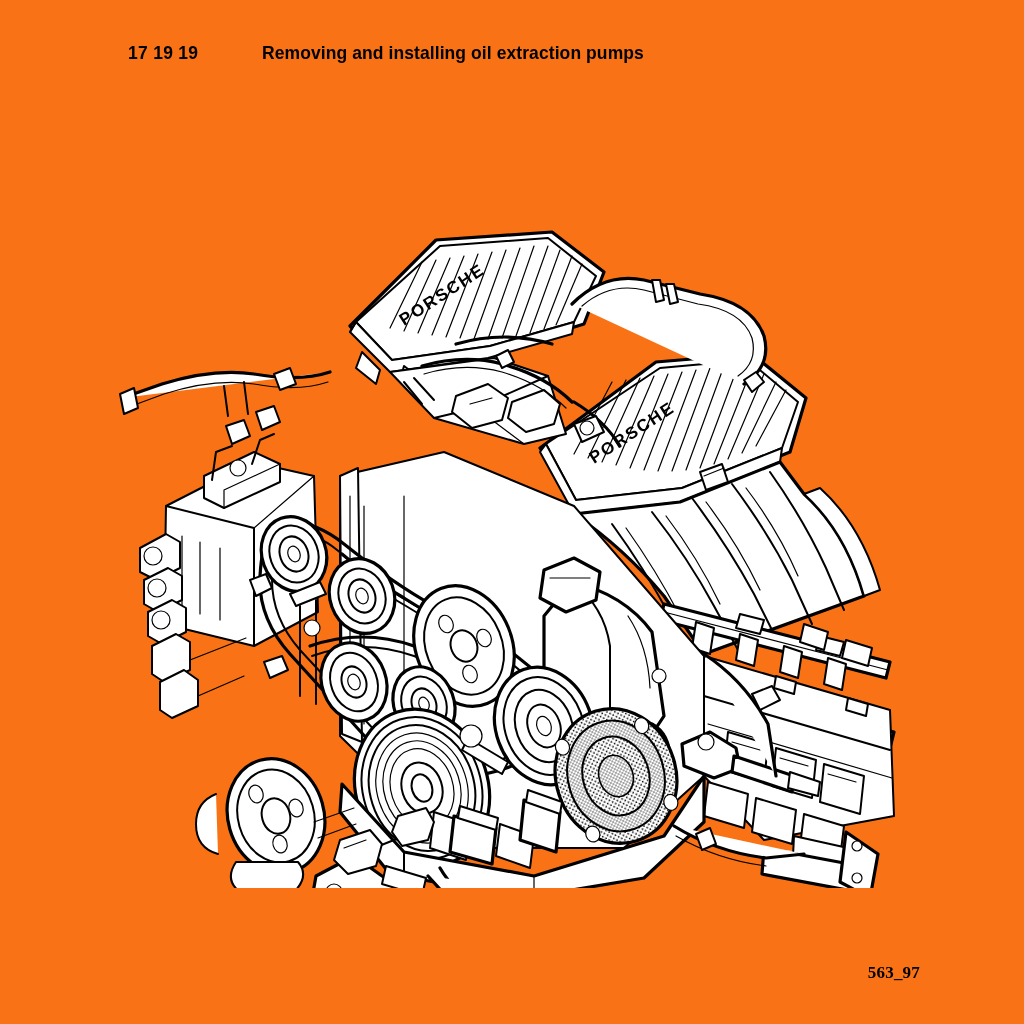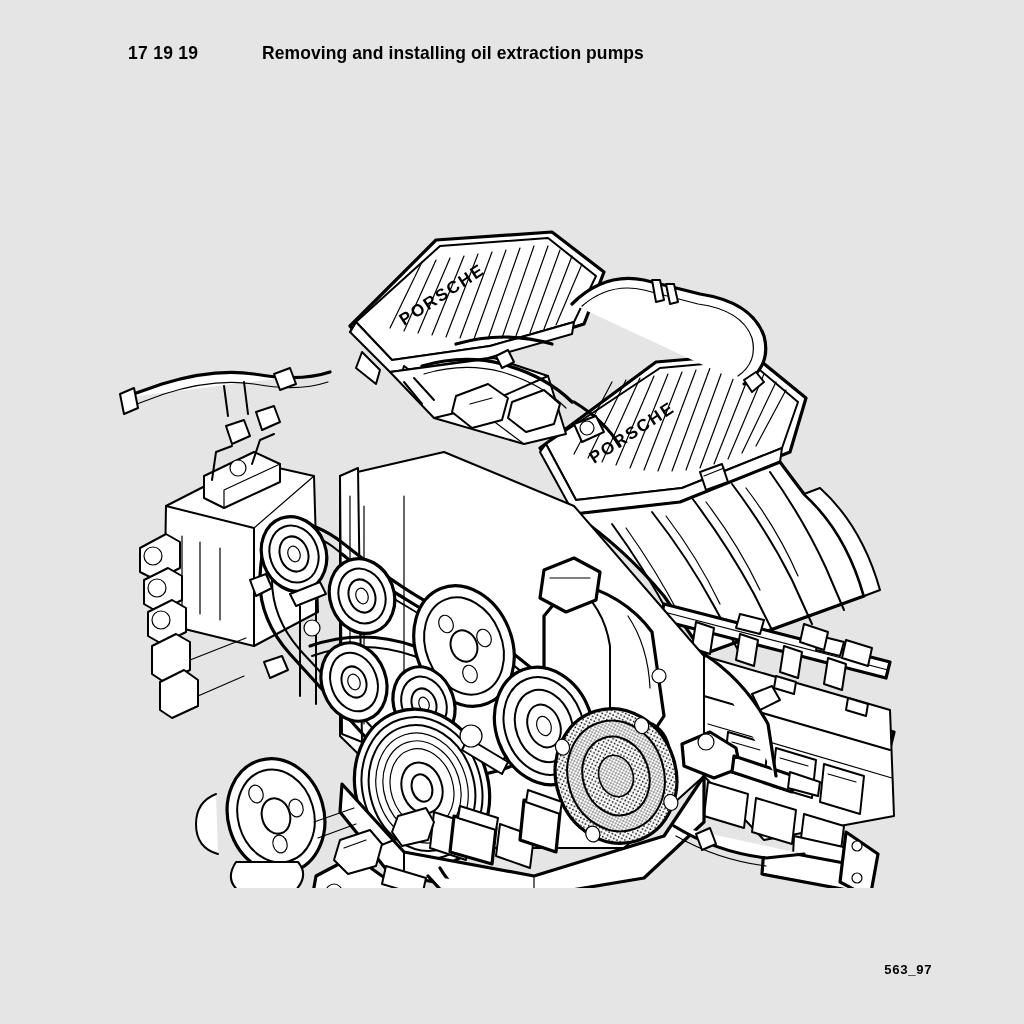--- a/index.html
+++ b/index.html
@@ -12,21 +12,21 @@
     width: 1024px;
     height: 1024px;
     position: relative;
     overflow: hidden;
     font-family: "Liberation Sans", sans-serif;
     color: #000000;
   }
   .page {
     position: absolute;
     inset: 0;
-    background: #e5e5e5;
+    background: #f97316;
   }
   
   .header {
     position: absolute;
     left: 128px;
     top: 42px;
     display: flex;
     align-items: baseline;
     white-space: nowrap;
   }
@@ -56,26 +56,26 @@
     height: 712px;
   }
   .figure-wrap svg {
     display: block;
     width: 100%;
     height: 100%;
   }
   
   .figure-ref {
     position: absolute;
-    right: 92px;
+    right: 104px;
     top: 963px;
-    font-size: 13px;
+    font-size: 17px;
     font-weight: bold;
     letter-spacing: 0.2px;
-    font-family: Liberation Mono, monospace;
+    font-family: Liberation Serif, serif;
   }
   
   .ln { fill: none; stroke: #000; stroke-width: 2; stroke-linecap: round; stroke-linejoin: round; }
   .ln-t { fill: none; stroke: #000; stroke-width: 1.2; stroke-linecap: round; stroke-linejoin: round; }
   .ln-h { fill: none; stroke: #000; stroke-width: 3.2; stroke-linecap: round; stroke-linejoin: round; }
   .fillw { fill: #ffffff; stroke: #000; stroke-width: 2; stroke-linejoin: round; stroke-linecap: round; }
   .fillw-t { fill: #ffffff; stroke: #000; stroke-width: 1.2; stroke-linejoin: round; stroke-linecap: round; }
   .fillw-h { fill: #ffffff; stroke: #000; stroke-width: 3.2; stroke-linejoin: round; stroke-linecap: round; }
   .porsche-text {
     font-family: "Liberation Sans", sans-serif;

